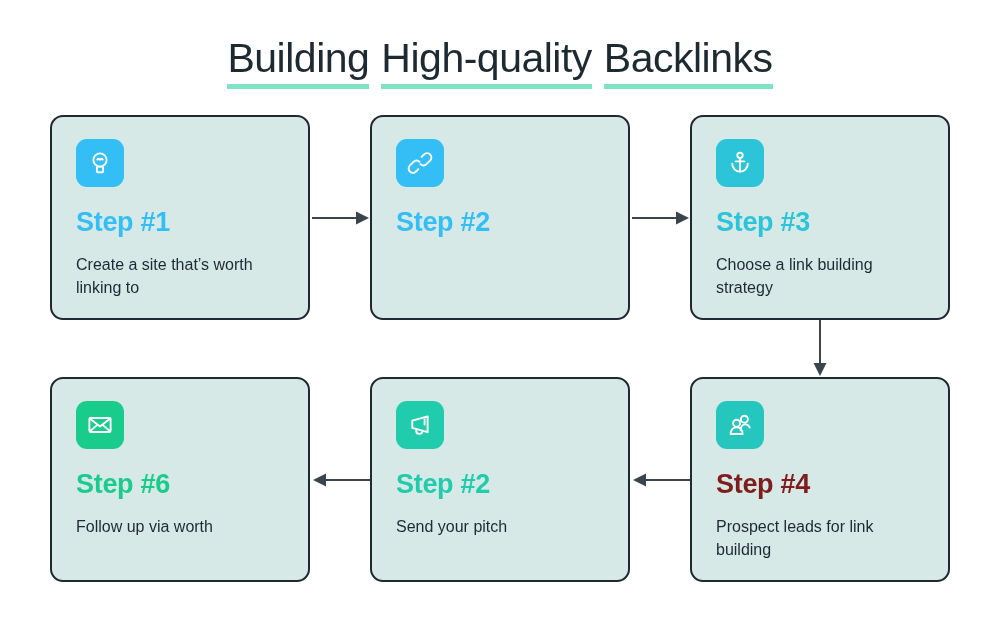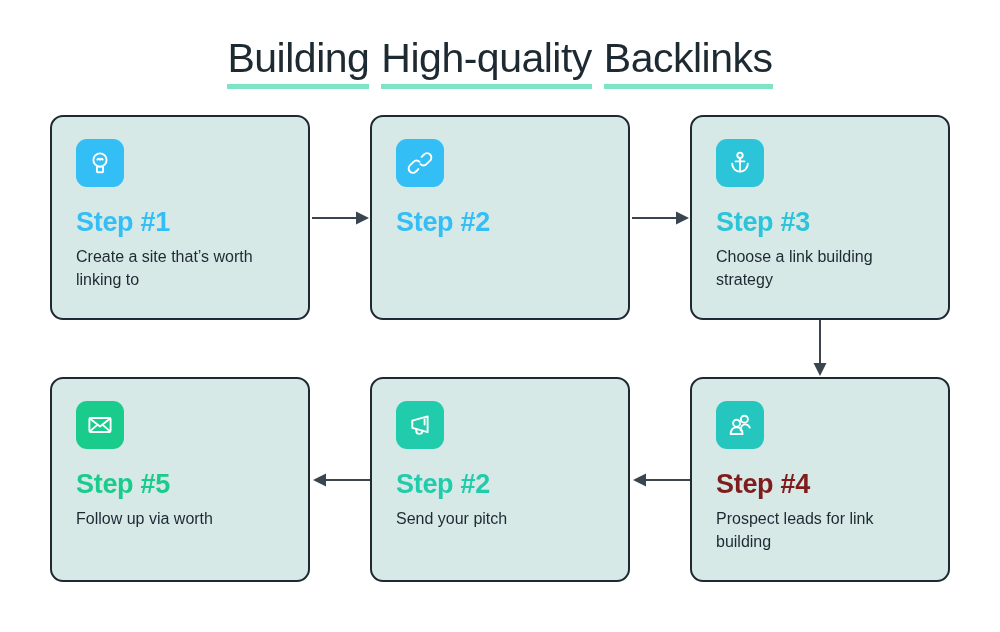--- a/index.html
+++ b/index.html
@@ -78,21 +78,21 @@
   }
   .badge svg { display: block; }
   .step-label {
     margin-top: 22px;
     font-size: 27px;
     font-weight: bold;
     letter-spacing: -0.3px;
     line-height: 1;
   }
   .step-desc {
-    margin-top: 10px;
+    margin-top: 18px;
     font-size: 16px;
     line-height: 1.42;
     color: #1f2933;
     max-width: 215px;
   }
 
   
   .r1 { top: 115px; }
   .r2 { top: 377px; }
   .c1 { left: 50px; }
@@ -179,21 +179,21 @@
 
   <div class="card r2 c1">
     <div class="badge" style="background:#19cc8c">
       <svg width="28" height="28" viewBox="0 0 28 28" fill="none" stroke="#ffffff" stroke-width="1.9" stroke-linecap="round" stroke-linejoin="round">
         <rect x="3.4" y="7" width="21.2" height="14" rx="1.2"></rect>
         <path d="M3.8 7.6l10.2 8 10.2-8"></path>
         <path d="M3.8 20.4l7.3-6.3"></path>
         <path d="M24.2 20.4l-7.3-6.3"></path>
       </svg>
     </div>
-    <div class="step-label" style="color:#19cc8c">Step #5</div>
+    <div class="step-label" style="color:#19cc8c">Step #6</div>
     <div class="step-desc">Follow up via worth</div>
   </div>
 
   <div class="arrow" style="left:312px; top:208px;">
     <svg width="58" height="20" viewBox="0 0 58 20">
       <line x1="0" y1="10" x2="46" y2="10" stroke="#3a4550" stroke-width="2"></line>
       <polygon points="44,3.5 57,10 44,16.5" fill="#3a4550"></polygon>
     </svg>
   </div>
 

